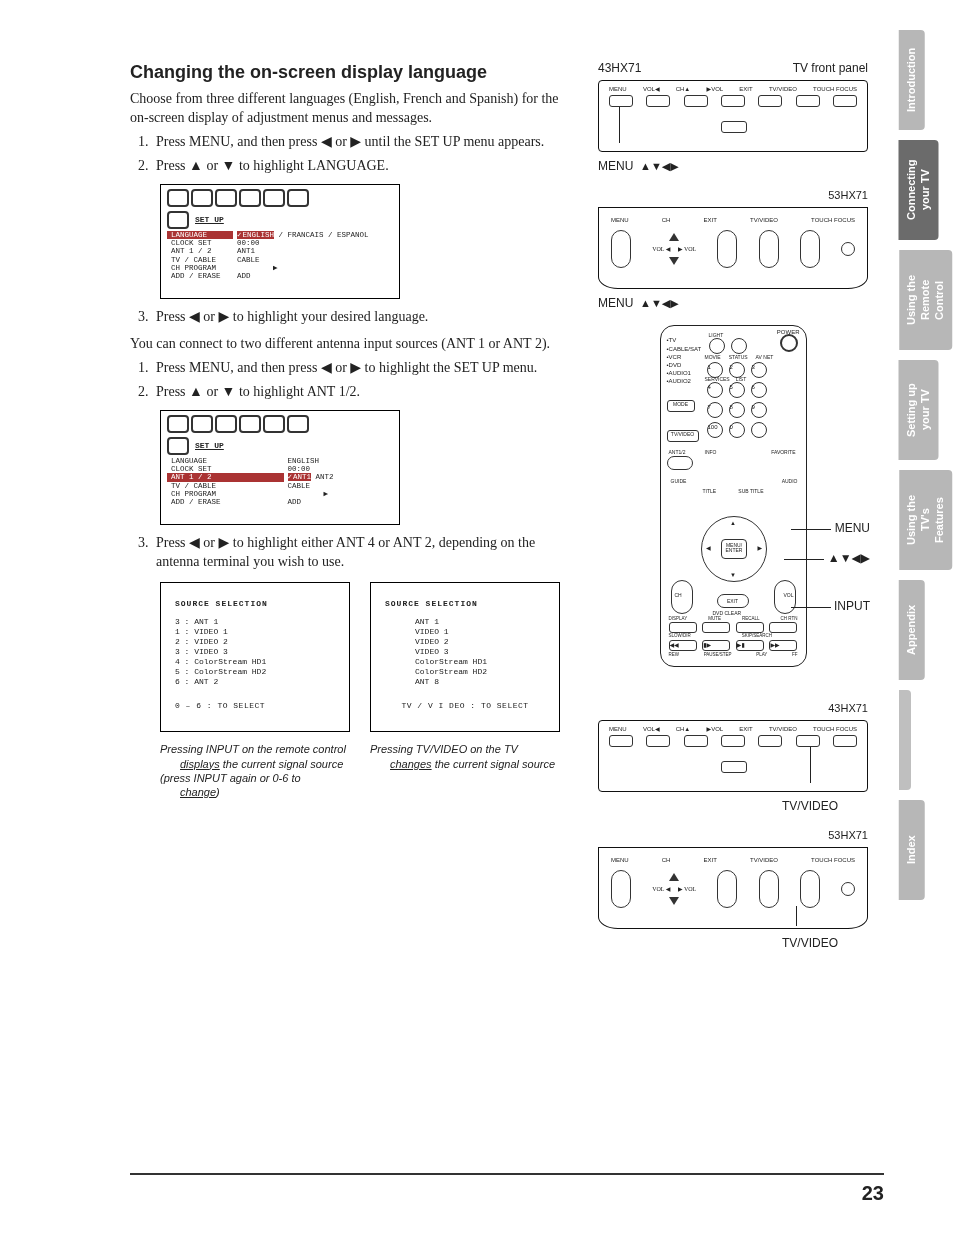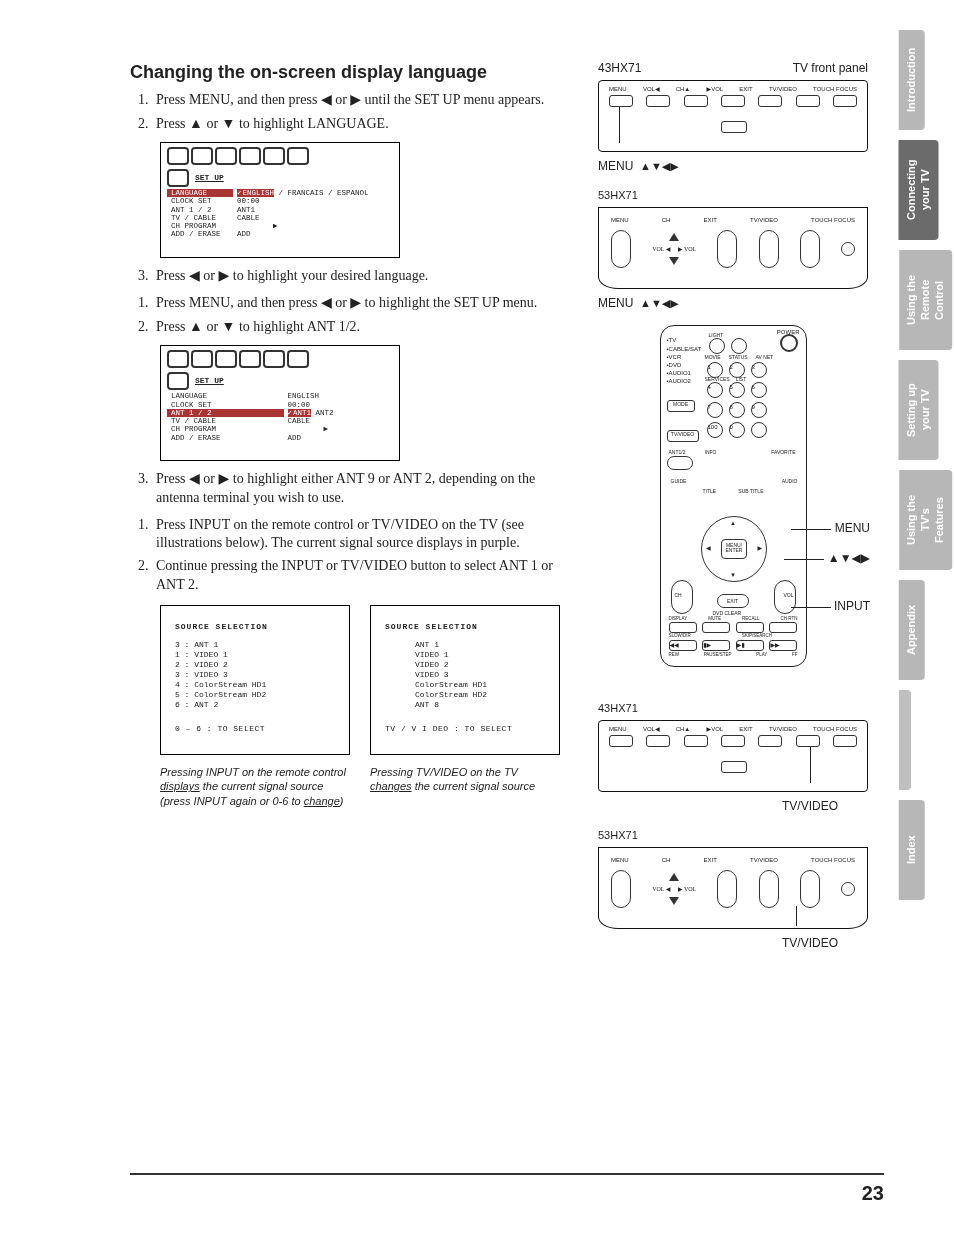--- a/index.html
+++ b/index.html
@@ -102,40 +102,40 @@
   }
   .srcbox .title { font-weight:bold; margin-bottom:8px; letter-spacing:1px; }
   .srcbox .foot { margin-top:14px; letter-spacing:0.5px; }
 
   .caption {
     font-style: italic; font-family: Arial, sans-serif;
     font-size: 11px; line-height:1.3; margin-top:6px;
   }
   .cappair { display:flex; gap:20px; margin-left:30px; }
   .cappair div { width:190px; }
-  .cappair u { text-decoration: underline; }
+  .cappair u { text-decoration: underline; margin-left: 20px; }
 
   
   .diag {
     border:1px solid #111; background:#fff; margin:4px 0 6px 0;
     position:relative;
   }
   .panelA { height:70px; border-radius:4px; }
   .panelA .btns { position:absolute; top:14px; left:10px; right:10px; display:flex; justify-content:space-between; }
   .panelA .btns span { width:22px; height:10px; border:1px solid #333; border-radius:3px; }
   .panelA .lbls { position:absolute; top:4px; left:10px; right:10px; display:flex; justify-content:space-between; font-size:6px; font-family:Arial; }
   .panelA .mid { position:absolute; top:40px; left:50%; width:24px; height:10px; margin-left:-12px; border:1px solid #333; border-radius:3px; }
 
   .panelB { height:80px; border-radius:0 0 20px 20px / 0 0 12px 12px; }
   .panelB .row { position:absolute; top:22px; left:12px; right:12px; display:flex; justify-content:space-between; align-items:center; }
   .knob { width:18px; height:36px; border:1px solid #333; border-radius:10px; }
   .panelB .lbls { position:absolute; top:8px; left:12px; right:12px; display:flex; justify-content:space-between; font-size:6px; font-family:Arial; }
   .panelB .led { width:12px; height:12px; border:1px solid #333; border-radius:50%; }
 
-  .diag-label-small { font-family:Arial; font-size:11px; margin: 0 0 2px 0; }
+  .diag-label-small { font-family:Arial; font-size:11px; margin: 0 0 2px 0; text-align: right; }
   .diag-cap { font-family:Arial; font-size:12px; margin:2px 0 14px 0; }
   .diag-cap .arrows { font-size:11px; }
 
   .remote {
     width: 145px; height: 340px; border:1px solid #222; border-radius:14px;
     margin: 0 auto; position:relative; font-family:Arial; font-size:6px;
     background:#fff;
   }
   .remote .dot { position:absolute; width:14px; height:14px; border:1px solid #333; border-radius:50%; }
   .remote .btn { position:absolute; border:1px solid #333; border-radius:3px; }
@@ -178,20 +178,21 @@
     <div class="side-tab">Using the TV's Features</div>
     <div class="side-tab">Appendix</div>
     <div class="side-tab blank"></div>
     <div class="side-tab">Index</div>
   </div>
 
   <div class="cols">
 
     <div class="left">
       <h2>Changing the on-screen display language</h2>
+      <p>Choose from three different languages (English, French and Spanish) for the on-screen display of adjustment menus and messages.</p>
       <ol>
         <li>
           <span>Press MENU, and then press </span><span class="tri">◀</span><span> or </span><span class="tri">▶</span><span> until the SET UP menu appears.</span>
         </li>
         <li>
           <span>Press </span><span class="tri">▲</span><span> or </span><span class="tri">▼</span><span> to highlight LANGUAGE.</span>
         </li>
       </ol>
 
       <div class="osd">
@@ -226,20 +227,21 @@
         </tbody>
           </table>
       </div>
 
       <ol start="3">
         <li>
           <span>Press </span><span class="tri">◀</span><span> or </span><span class="tri">▶</span><span> to highlight your desired language.</span>
         </li>
       </ol>
 
+      <p>You can connect to two different antenna input sources (ANT 1 or ANT 2).</p>
       <ol>
         <li>
           <span>Press MENU, and then press </span><span class="tri">◀</span><span> or </span><span class="tri">▶</span><span> to highlight the SET UP menu.</span>
         </li>
         <li>
           <span>Press </span><span class="tri">▲</span><span> or </span><span class="tri">▼</span><span> to highlight ANT 1/2.</span>
         </li>
       </ol>
 
       <div class="osd">
@@ -270,28 +272,24 @@
           <tr>
                 <td>ADD / ERASE</td>
                 <td>ADD</td>
               </tr>
         </tbody>
           </table>
       </div>
 
       <ol start="3">
         <li>
-          <span>Press </span><span class="tri">◀</span><span> or </span><span class="tri">▶</span><span> to highlight either ANT 9 or ANT 2, depending on the antenna terminal you wish to use.</span>
+          <span>Press </span><span class="tri">◀</span><span> or </span><span class="tri">▶</span><span> to highlight either ANT 4 or ANT 2, depending on the antenna terminal you wish to use.</span>
         </li>
       </ol>
 
-      <ol>
-        <li>Press INPUT on the remote control or TV/VIDEO on the TV (see illustrations below). The current signal source displays in purple.</li>
-        <li>Continue pressing the INPUT or TV/VIDEO button to select ANT 1 or ANT 2.</li>
-      </ol>
 
       <div class="srcpair">
         <div class="srcbox">
           <div class="title">SOURCE SELECTION</div>
           <div>3 : ANT 1</div>
           <div>1 : VIDEO 1</div>
           <div>2 : VIDEO 2</div>
           <div>3 : VIDEO 3</div>
           <div>4 : ColorStream HD1</div>
           <div>5 : ColorStream HD2</div>
@@ -302,21 +300,21 @@
           <div class="title">SOURCE SELECTION</div>
           <div style="margin-left:30px;">
             <div>ANT 1</div>
             <div>VIDEO 1</div>
             <div>VIDEO 2</div>
             <div>VIDEO 3</div>
             <div>ColorStream HD1</div>
             <div>ColorStream HD2</div>
             <div>ANT 8</div>
           </div>
-          <div class="foot" style="">TV / V I DEO : TO SELECT</div>
+          <div class="foot" style="text-align:center;">TV / V I DEO : TO SELECT</div>
         </div>
       </div>
       <div class="cappair">
         <div class="caption">
           <span>Pressing INPUT on the remote control </span><u>displays</u><span> the current signal source (press INPUT again or 0-6 to </span><u>change</u><span>)</span>
         </div>
         <div class="caption">
           <span>Pressing TV/VIDEO on the TV </span><u>changes</u><span> the current signal source</span>
         </div>
       </div>

